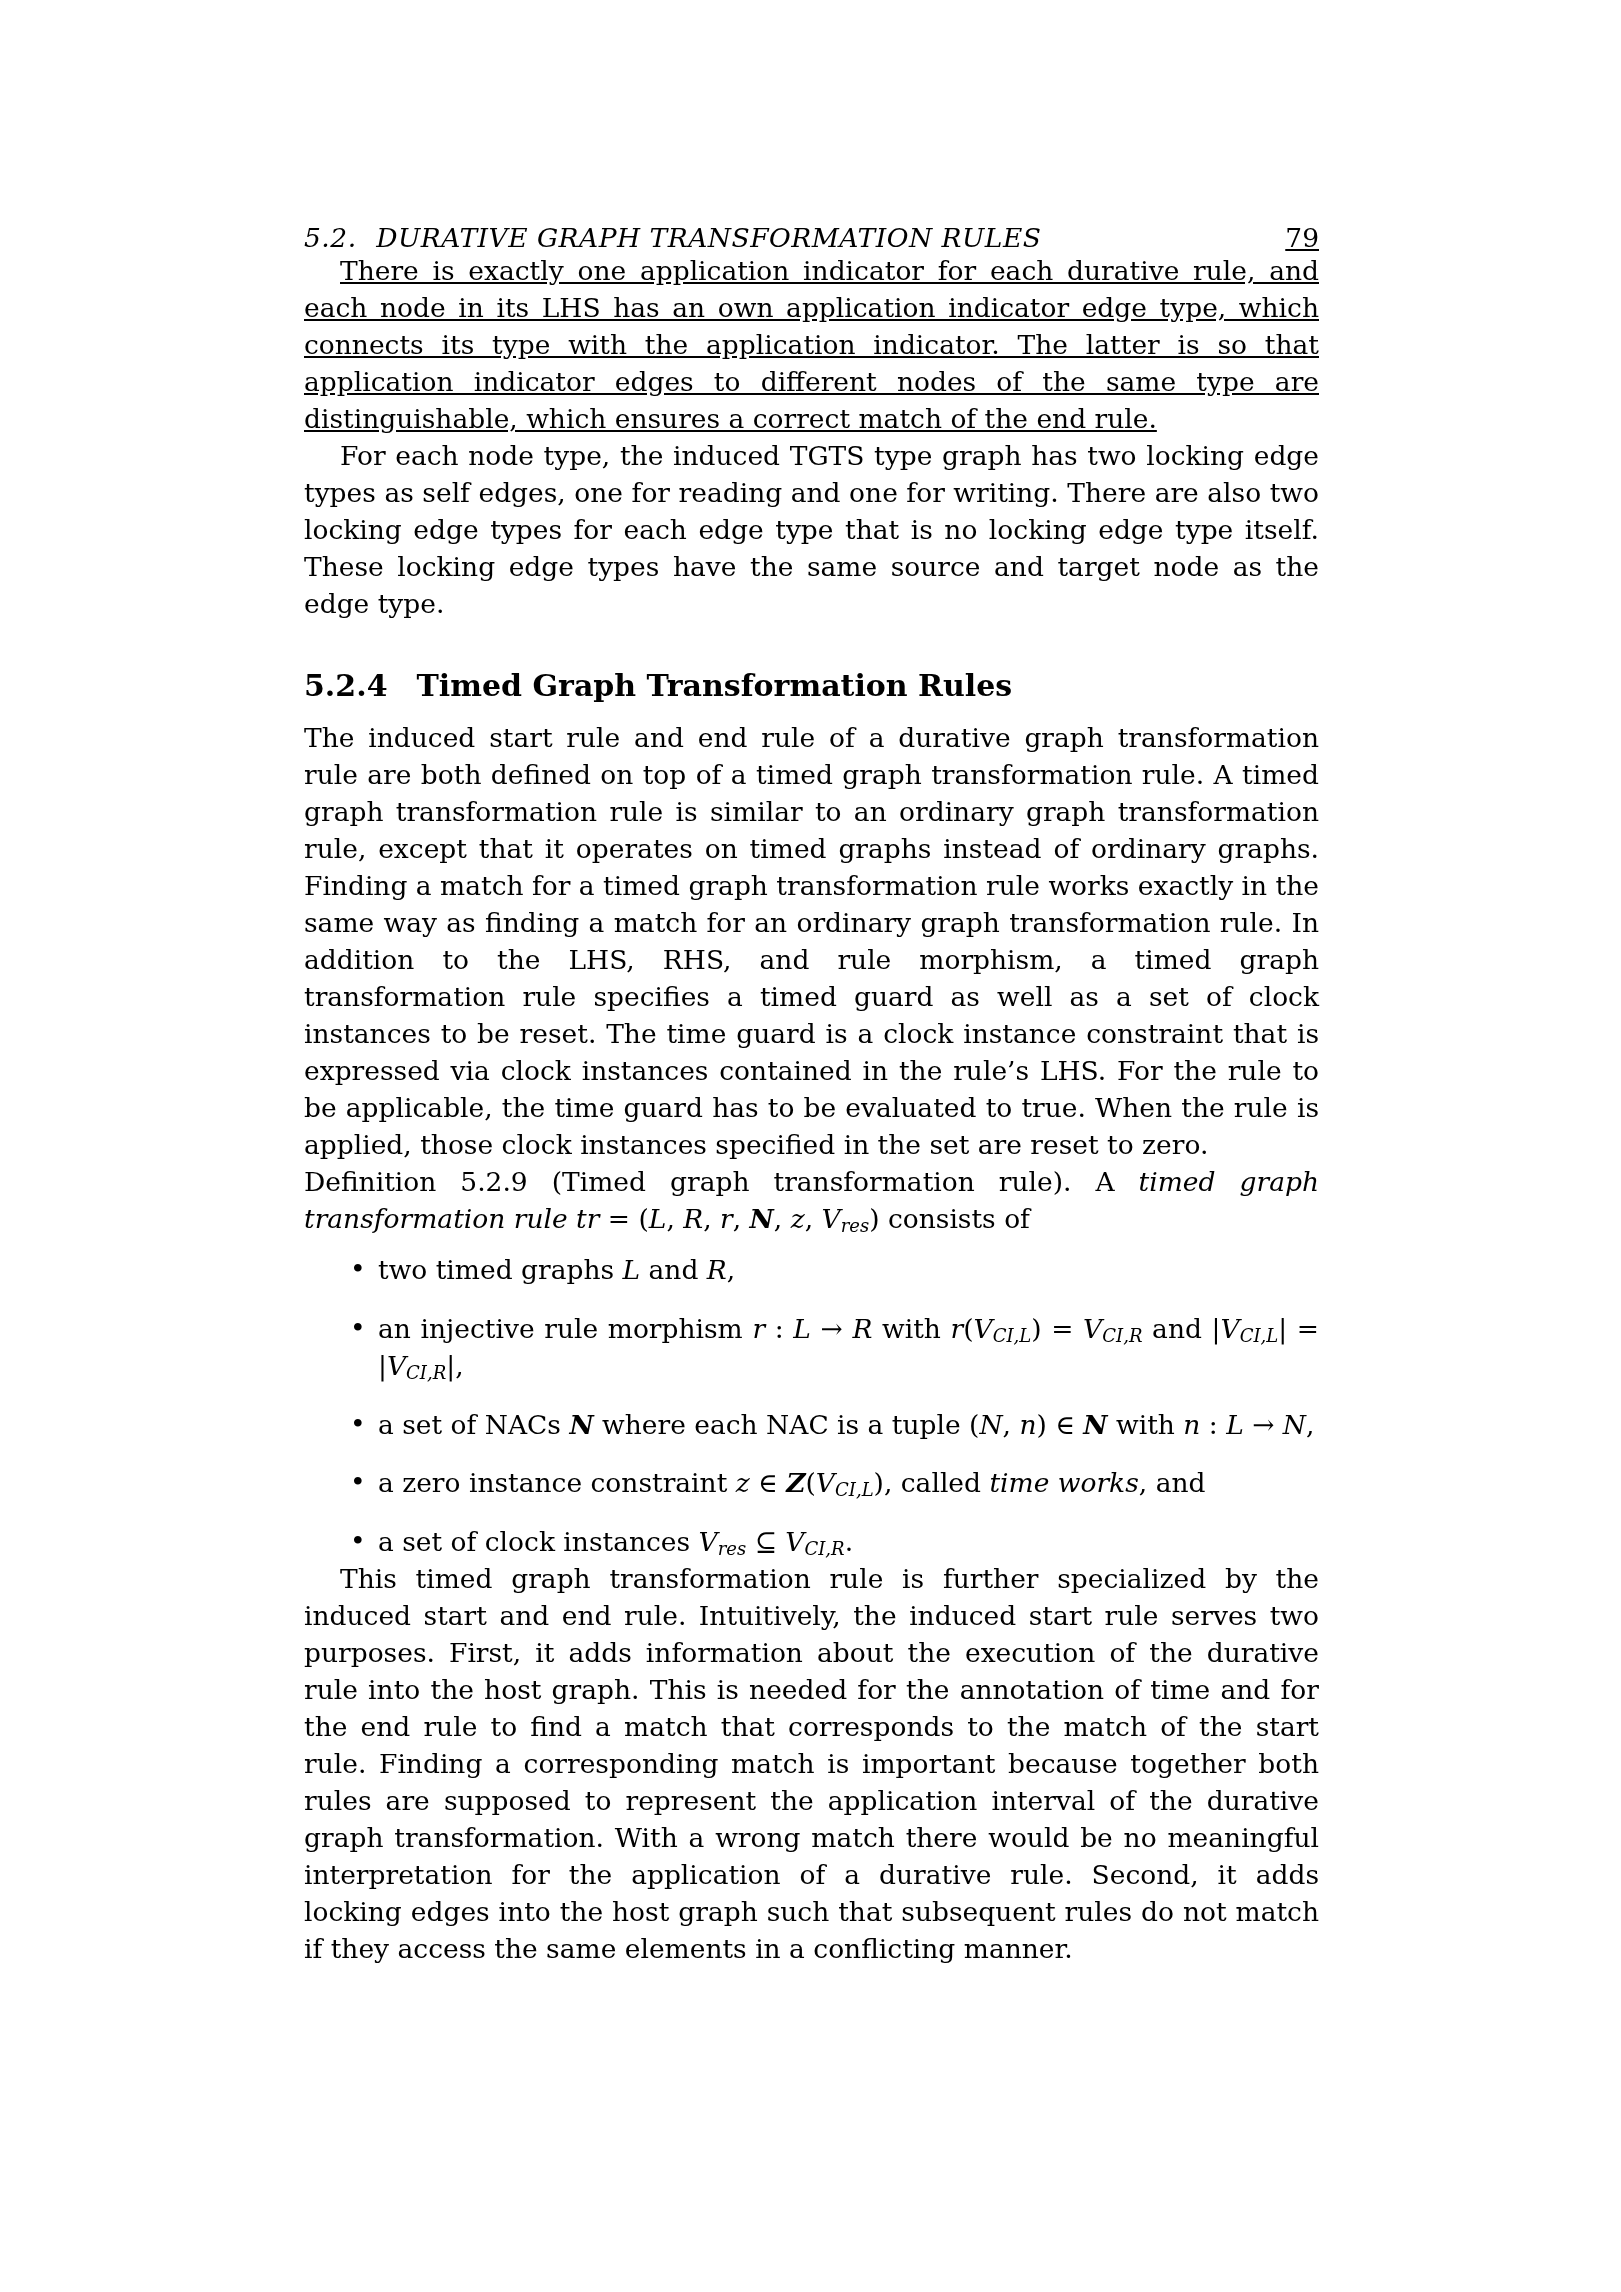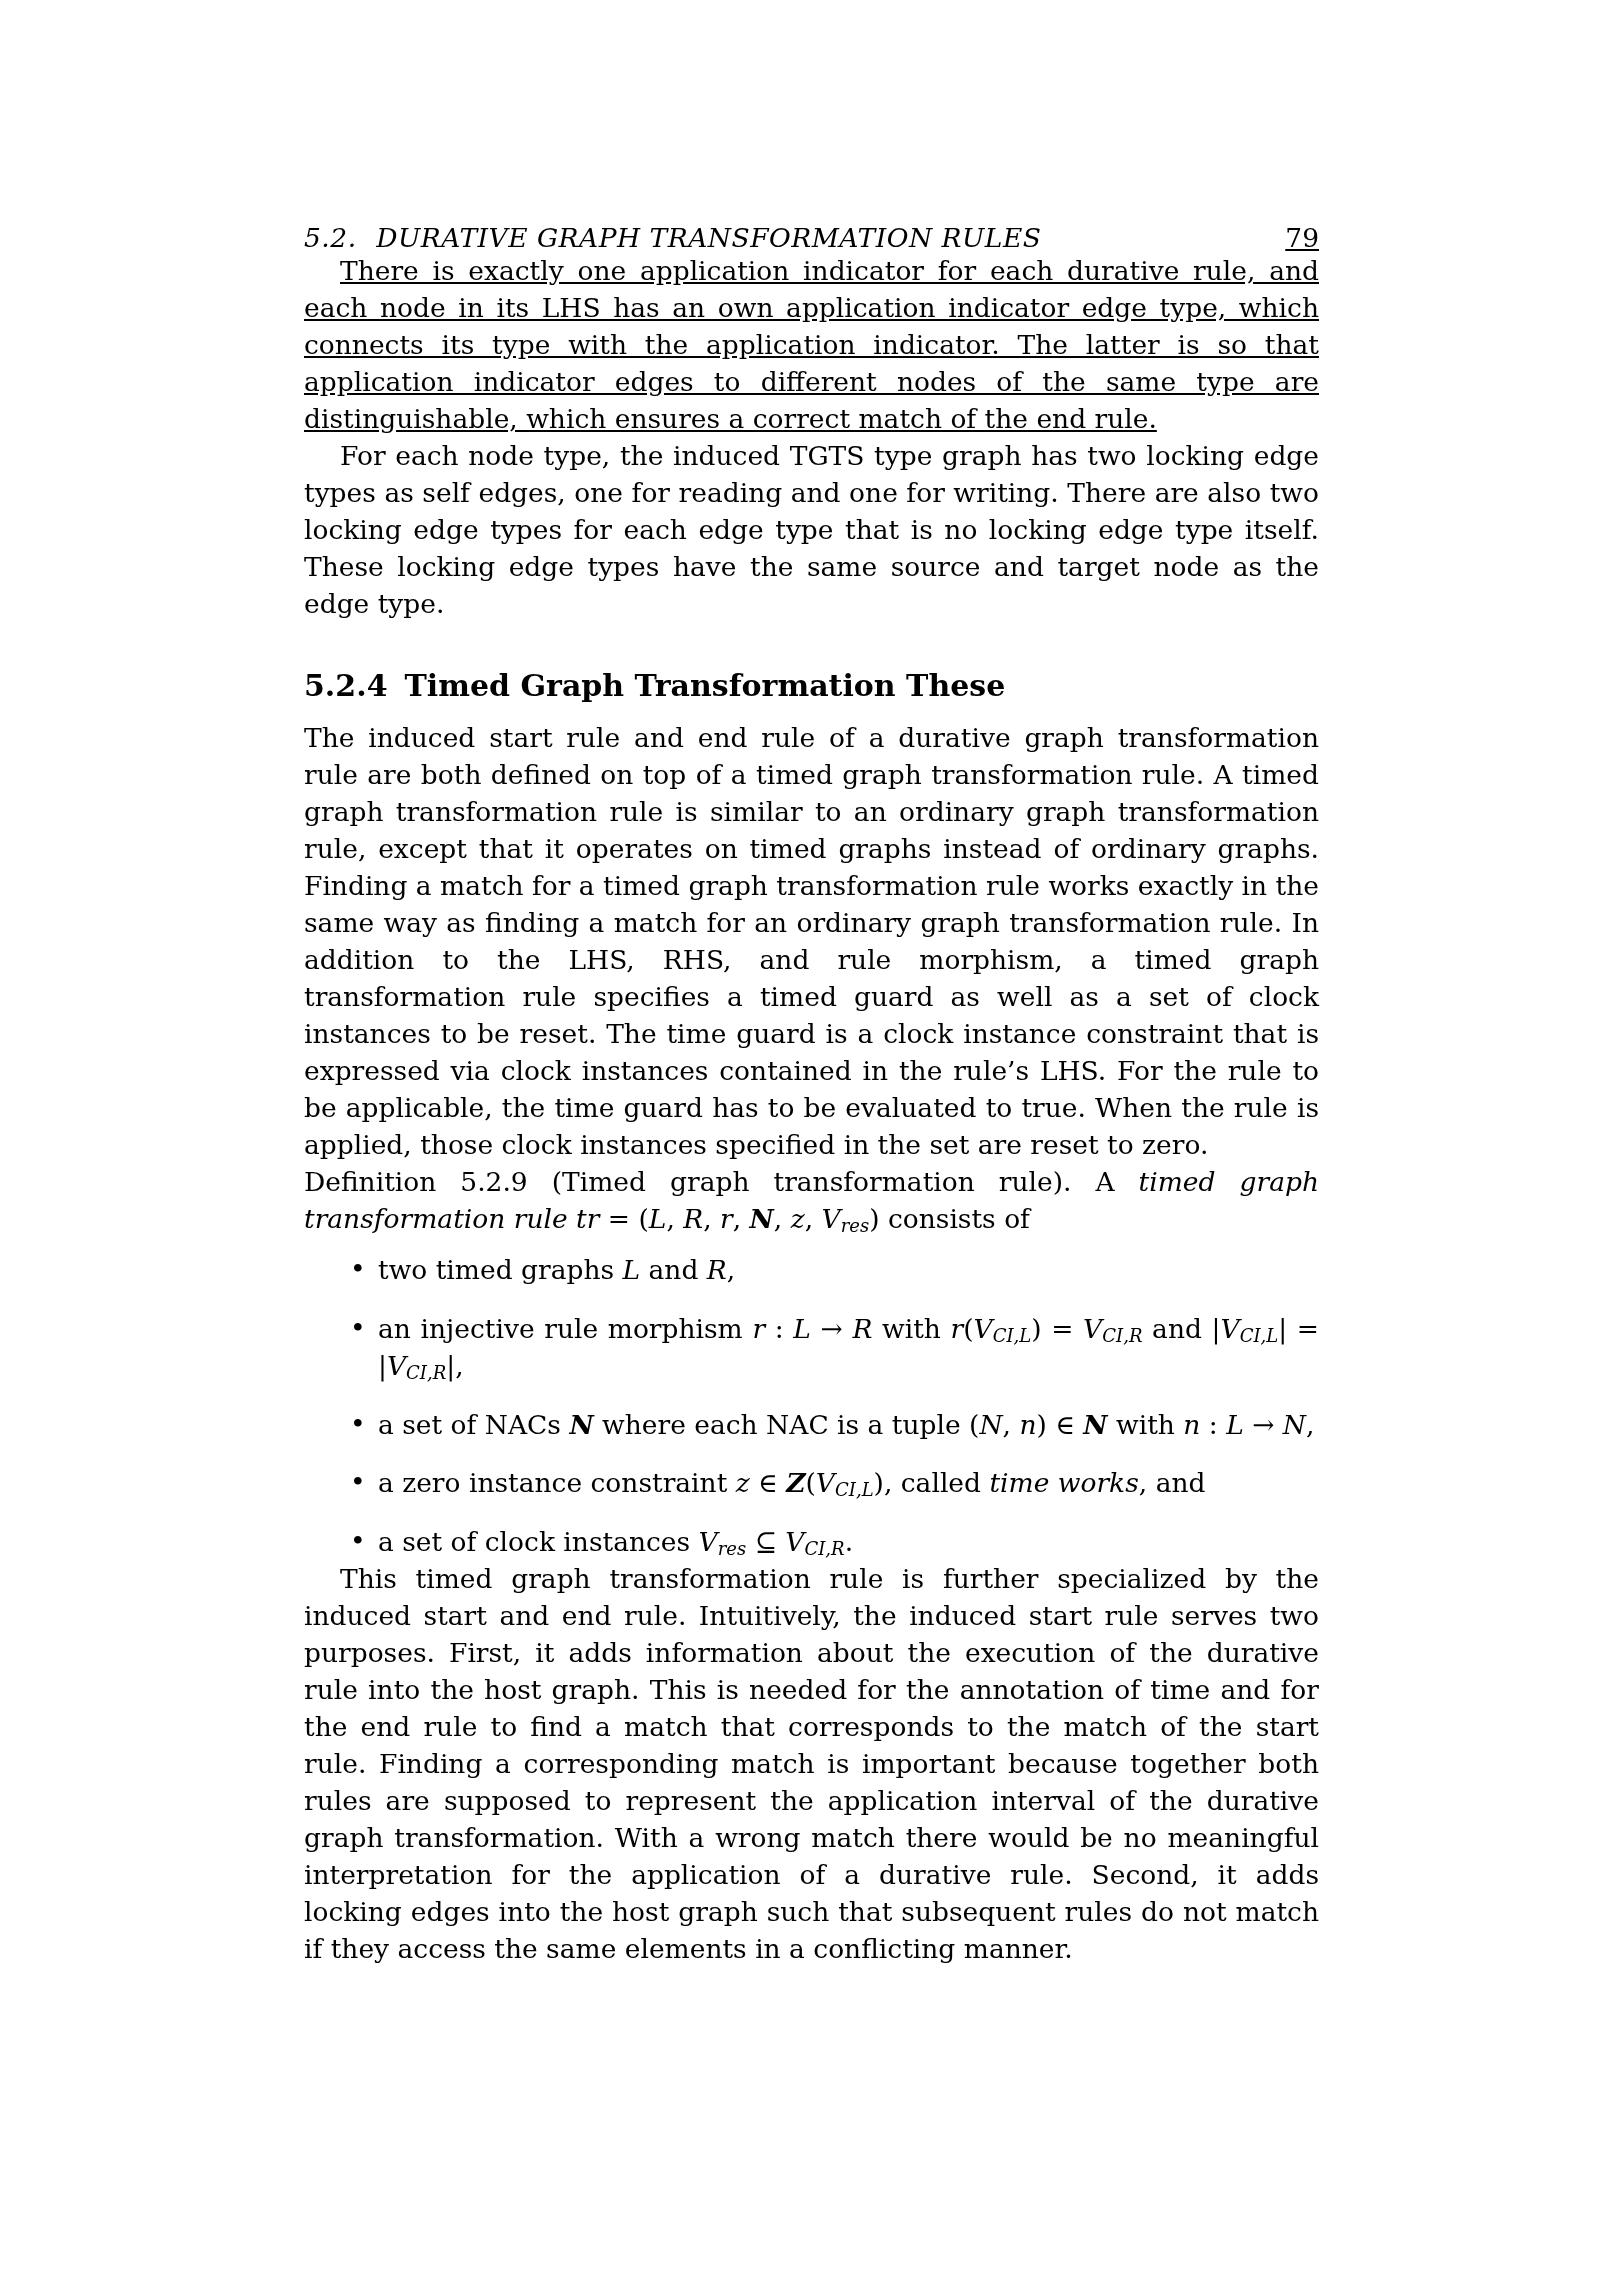--- a/index.html
+++ b/index.html
@@ -55,21 +55,21 @@
   p.indent { text-indent: 36px; }
   .first-para { margin-top: 45px; text-decoration: underline; }
   
   .subsection {
     margin: 44px 0 13.7px 0;
     font-size: 30px;
     line-height: 39px;
     font-weight: bold;
     text-align: left;
   }
-  .subsection .ss-num { margin-right: 17px; }
+  .subsection .ss-num { margin-right: 29px; }
   
   .definition { margin-top: 22.5px; }
   
   ul.def-list {
     list-style: none;
     margin: 14.7px 0 0 0;
     padding: 0 0 0 74px;
   }
   ul.def-list li {
     position: relative;
@@ -107,21 +107,21 @@
       <span class="rh-page">79</span>
     </div>
 
     <div class="body-text">
 
       <p class="indent first-para">There is exactly one application indicator for each durative rule, and each node in its LHS has an own application indicator edge type, which connects its type with the application indicator. The latter is so that application indicator edges to different nodes of the same type are distinguishable, which ensures a correct match of the end rule.</p>
 
       <p class="indent">For each node type, the induced TGTS type graph has two locking edge types as self edges, one for reading and one for writing. There are also two locking edge types for each edge type that is no locking edge type itself. These locking edge types have the same source and target node as the edge type.</p>
 
       <h2 class="subsection">
-        <span class="ss-num">5.2.4</span><span>Timed Graph Transformation These</span>
+        <span class="ss-num">5.2.4</span><span>Timed Graph Transformation Rules</span>
       </h2>
 
       <p>The induced start rule and end rule of a durative graph transformation rule are both defined on top of a timed graph transformation rule. A timed graph transformation rule is similar to an ordinary graph transformation rule, except that it operates on timed graphs instead of ordinary graphs. Finding a match for a timed graph transformation rule works exactly in the same way as finding a match for an ordinary graph transformation rule. In addition to the LHS, RHS, and rule morphism, a timed graph transformation rule specifies a timed guard as well as a set of clock instances to be reset. The time guard is a clock instance constraint that is expressed via clock instances contained in the rule’s LHS. For the rule to be applicable, the time guard has to be evaluated to true. When the rule is applied, those clock instances specified in the set are reset to zero.</p>
 
       <p class="definition"><span class="run-b">Definition 5.2.9</span><span> (Timed graph transformation rule). A </span><span class="run-i">timed graph transformation rule</span><span> </span><span class="run-i">tr</span><span> = (</span><span class="run-i">L</span><span>, </span><span class="run-i">R</span><span>, </span><span class="run-i">r</span><span>, </span><span class="run-cal">N</span><span>, </span><span class="run-i">z</span><span>, </span><span class="run-i">V</span><span class="run-isub">res</span><span>) consists of</span></p>
 
       <ul class="def-list">
         <li>
           <span class="bullet">•</span><span><span>two timed graphs </span><span class="run-i">L</span><span> and </span><span class="run-i">R</span><span>,</span></span>
         </li>

